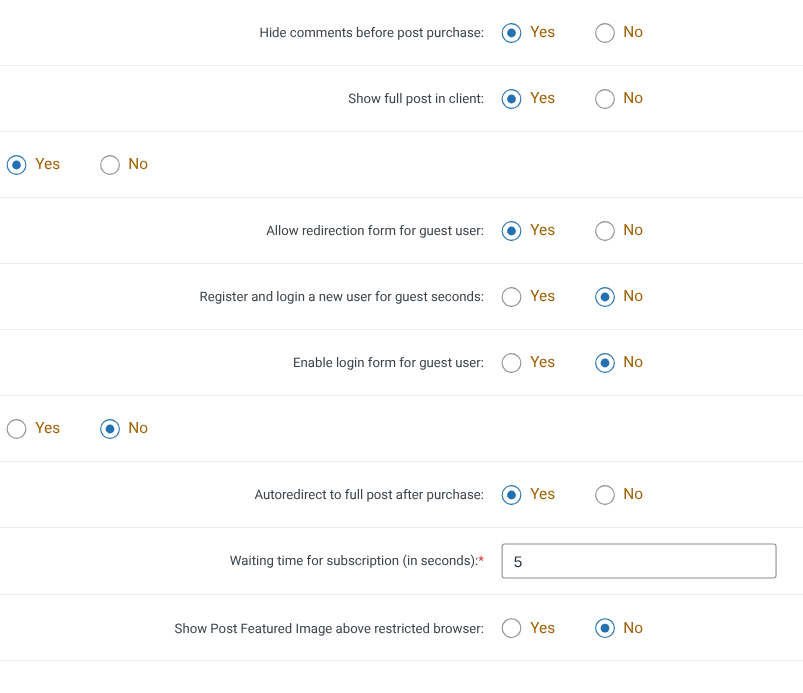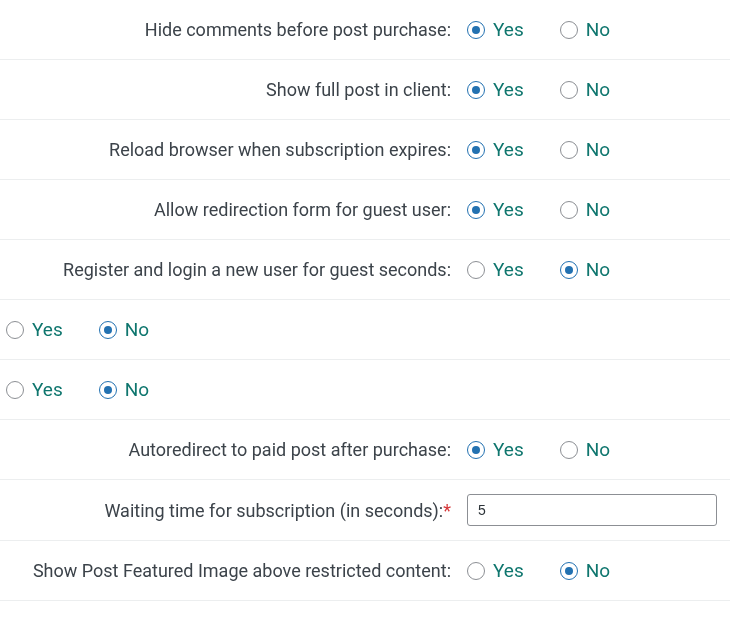--- a/index.html
+++ b/index.html
@@ -14,23 +14,22 @@
   display: flex;
   align-items: center;
   border-bottom: 1px solid #eceeef;
   min-height: 60px;
   padding: 14px 0;
 }
 .form-label {
   flex: 0 0 450px;
   text-align: right;
   padding-right: 10px;
-  font-size: 18px;
+  font-size: 12px;
   color: #3c434a;
-  margin-left: 11px;
 }
 .required { color: #d63638; }
 .form-control {
   flex: 1;
   display: flex;
   align-items: center;
   gap: 36px;
   padding-left: 6px;
 }
 .radio-option {
@@ -53,22 +52,22 @@
   border-color: #2271b1;
 }
 .radio-circle.selected::after {
   content: '';
   width: 8px;
   height: 8px;
   border-radius: 50%;
   background: #2271b1;
 }
 .radio-label {
-  font-size: 19px;
-  color: #0f766e;
+  font-size: 14px;
+  color: #a16207;
 }
 .text-input {
   width: 250px;
   height: 32px;
   padding: 4px 10px;
   border: 1px solid #8c8f94;
   border-radius: 3px;
   font-size: 14px;
   color: #2c3338;
   background: #fff;
@@ -98,21 +97,20 @@
           <span class="radio-circle selected"></span>
           <span class="radio-label">Yes</span>
         </label>
         <label class="radio-option">
           <span class="radio-circle"></span>
           <span class="radio-label">No</span>
         </label>
       </div>
     </div>
     <div class="form-row">
-      <div class="form-label"><span>Reload browser when subscription expires:</span></div>
       <div class="form-control">
         <label class="radio-option">
           <span class="radio-circle selected"></span>
           <span class="radio-label">Yes</span>
         </label>
         <label class="radio-option">
           <span class="radio-circle"></span>
           <span class="radio-label">No</span>
         </label>
       </div>
@@ -137,64 +135,65 @@
           <span class="radio-circle"></span>
           <span class="radio-label">Yes</span>
         </label>
         <label class="radio-option">
           <span class="radio-circle selected"></span>
           <span class="radio-label">No</span>
         </label>
       </div>
     </div>
     <div class="form-row">
-      <div class="form-control">
-        <label class="radio-option">
-          <span class="radio-circle"></span>
-          <span class="radio-label">Yes</span>
-        </label>
-        <label class="radio-option">
-          <span class="radio-circle selected"></span>
-          <span class="radio-label">No</span>
-        </label>
-      </div>
-    </div>
-    <div class="form-row">
-      <div class="form-control">
-        <label class="radio-option">
-          <span class="radio-circle"></span>
-          <span class="radio-label">Yes</span>
-        </label>
-        <label class="radio-option">
-          <span class="radio-circle selected"></span>
-          <span class="radio-label">No</span>
-        </label>
-      </div>
-    </div>
-    <div class="form-row">
-      <div class="form-label"><span>Autoredirect to paid post after purchase:</span></div>
+      <div class="form-label"><span>Enable login form for guest user:</span></div>
+      <div class="form-control">
+        <label class="radio-option">
+          <span class="radio-circle"></span>
+          <span class="radio-label">Yes</span>
+        </label>
+        <label class="radio-option">
+          <span class="radio-circle selected"></span>
+          <span class="radio-label">No</span>
+        </label>
+      </div>
+    </div>
+    <div class="form-row">
+      <div class="form-control">
+        <label class="radio-option">
+          <span class="radio-circle"></span>
+          <span class="radio-label">Yes</span>
+        </label>
+        <label class="radio-option">
+          <span class="radio-circle selected"></span>
+          <span class="radio-label">No</span>
+        </label>
+      </div>
+    </div>
+    <div class="form-row">
+      <div class="form-label"><span>Autoredirect to full post after purchase:</span></div>
       <div class="form-control">
         <label class="radio-option">
           <span class="radio-circle selected"></span>
           <span class="radio-label">Yes</span>
         </label>
         <label class="radio-option">
           <span class="radio-circle"></span>
           <span class="radio-label">No</span>
         </label>
       </div>
     </div>
     <div class="form-row">
       <div class="form-label"><span>Waiting time for subscription (in seconds):</span><span class="required">*</span></div>
       <div class="form-control">
         <input type="text" class="text-input" value="5" style="">
       </div>
     </div>
     <div class="form-row">
-      <div class="form-label"><span>Show Post Featured Image above restricted content:</span></div>
+      <div class="form-label"><span>Show Post Featured Image above restricted browser:</span></div>
       <div class="form-control">
         <label class="radio-option">
           <span class="radio-circle"></span>
           <span class="radio-label">Yes</span>
         </label>
         <label class="radio-option">
           <span class="radio-circle selected"></span>
           <span class="radio-label">No</span>
         </label>
       </div>

